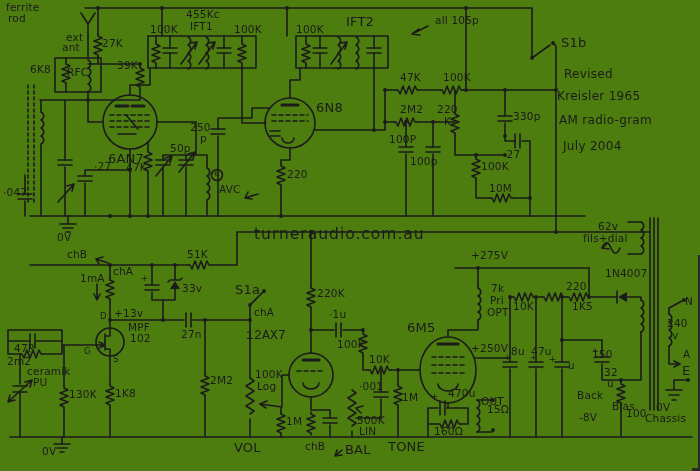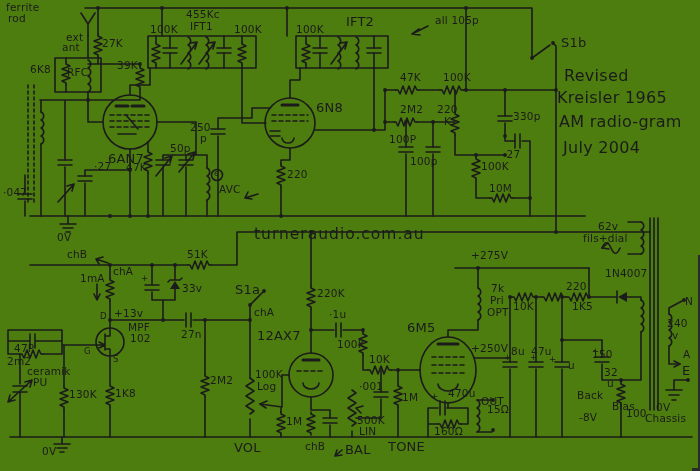--- a/index.html
+++ b/index.html
@@ -4,21 +4,21 @@
 <style>
   html,body{margin:0;padding:0;background:#e8e8e8;}
   .stage{position:relative;width:700px;height:471px;background:#4d7c0f;overflow:hidden;
          font-family:"DejaVu Sans",sans-serif;}
   .stage svg{position:absolute;left:0;top:0;}
   .labels{position:absolute;left:0;top:0;width:700px;height:471px;}
   .lbl{position:absolute;font-family:"DejaVu Sans",sans-serif;font-size:10.5px;line-height:1.05;
        color:#1b1b1b;white-space:pre;letter-spacing:.2px;}
   .sm{font-size:8.5px;}
   .md{font-size:13px;}
-  .lg{font-size:16px;letter-spacing:.3px;}
+  .lg{font-size:12px;letter-spacing:.3px;}
   .site{font-size:15.5px;letter-spacing:1px;}
   .scan-edge{position:absolute;right:0;top:255px;width:2px;height:216px;background:#2a2a2a;}
   .scan-edge2{position:absolute;right:0;bottom:0;width:8px;height:3px;background:#2a2a2a;}
 </style>
 </head>
 <body>
 
 <div class="stage">
   <svg width="700" height="471" viewBox="0 0 700 471">
     <defs>
@@ -311,21 +311,21 @@
       <span class="lbl" style="left: 130px; top: 333px;">102</span>
       <span class="lbl sm" style="left: 84px; top: 347px;">G</span>
       <span class="lbl sm" style="left: 113px; top: 355px;">S</span>
       <span class="lbl" style="left: 14px; top: 343px;">47P</span>
       <span class="lbl" style="left: 7px; top: 356px;">2m2</span>
       <span class="lbl" style="left: 27px; top: 366px;">ceramik</span>
       <span class="lbl" style="left: 33px; top: 377px;">PU</span>
       <span class="lbl" style="left: 69px; top: 389px;">130K</span>
       <span class="lbl" style="left: 115px; top: 388px;">1K8</span>
       <span class="lbl" style="left: 181px; top: 329px;">27n</span>
-      <span class="lbl md" style="left: 257px; top: 329px;">12AX7</span>
+      <span class="lbl md" style="left: 246px; top: 329px; font-family: Liberation Mono, monospace;">12AX7</span>
       <span class="lbl" style="left: 210px; top: 375px;">2M2</span>
       <span class="lbl" style="left: 255px; top: 369px;">100K</span>
       <span class="lbl" style="left: 257px; top: 381px;">Log</span>
       <span class="lbl" style="left: 286px; top: 416px;">1M</span>
       <span class="lbl" style="left: 337px; top: 339px;">100K</span>
       <span class="lbl" style="left: 369px; top: 354px;">10K</span>
       <span class="lbl" style="left: 359px; top: 381px;">·001</span>
       <span class="lbl" style="left: 402px; top: 392px;">1M</span>
       <span class="lbl" style="left: 357px; top: 415px;">500K</span>
       <span class="lbl" style="left: 359px; top: 426px;">LIN</span>

